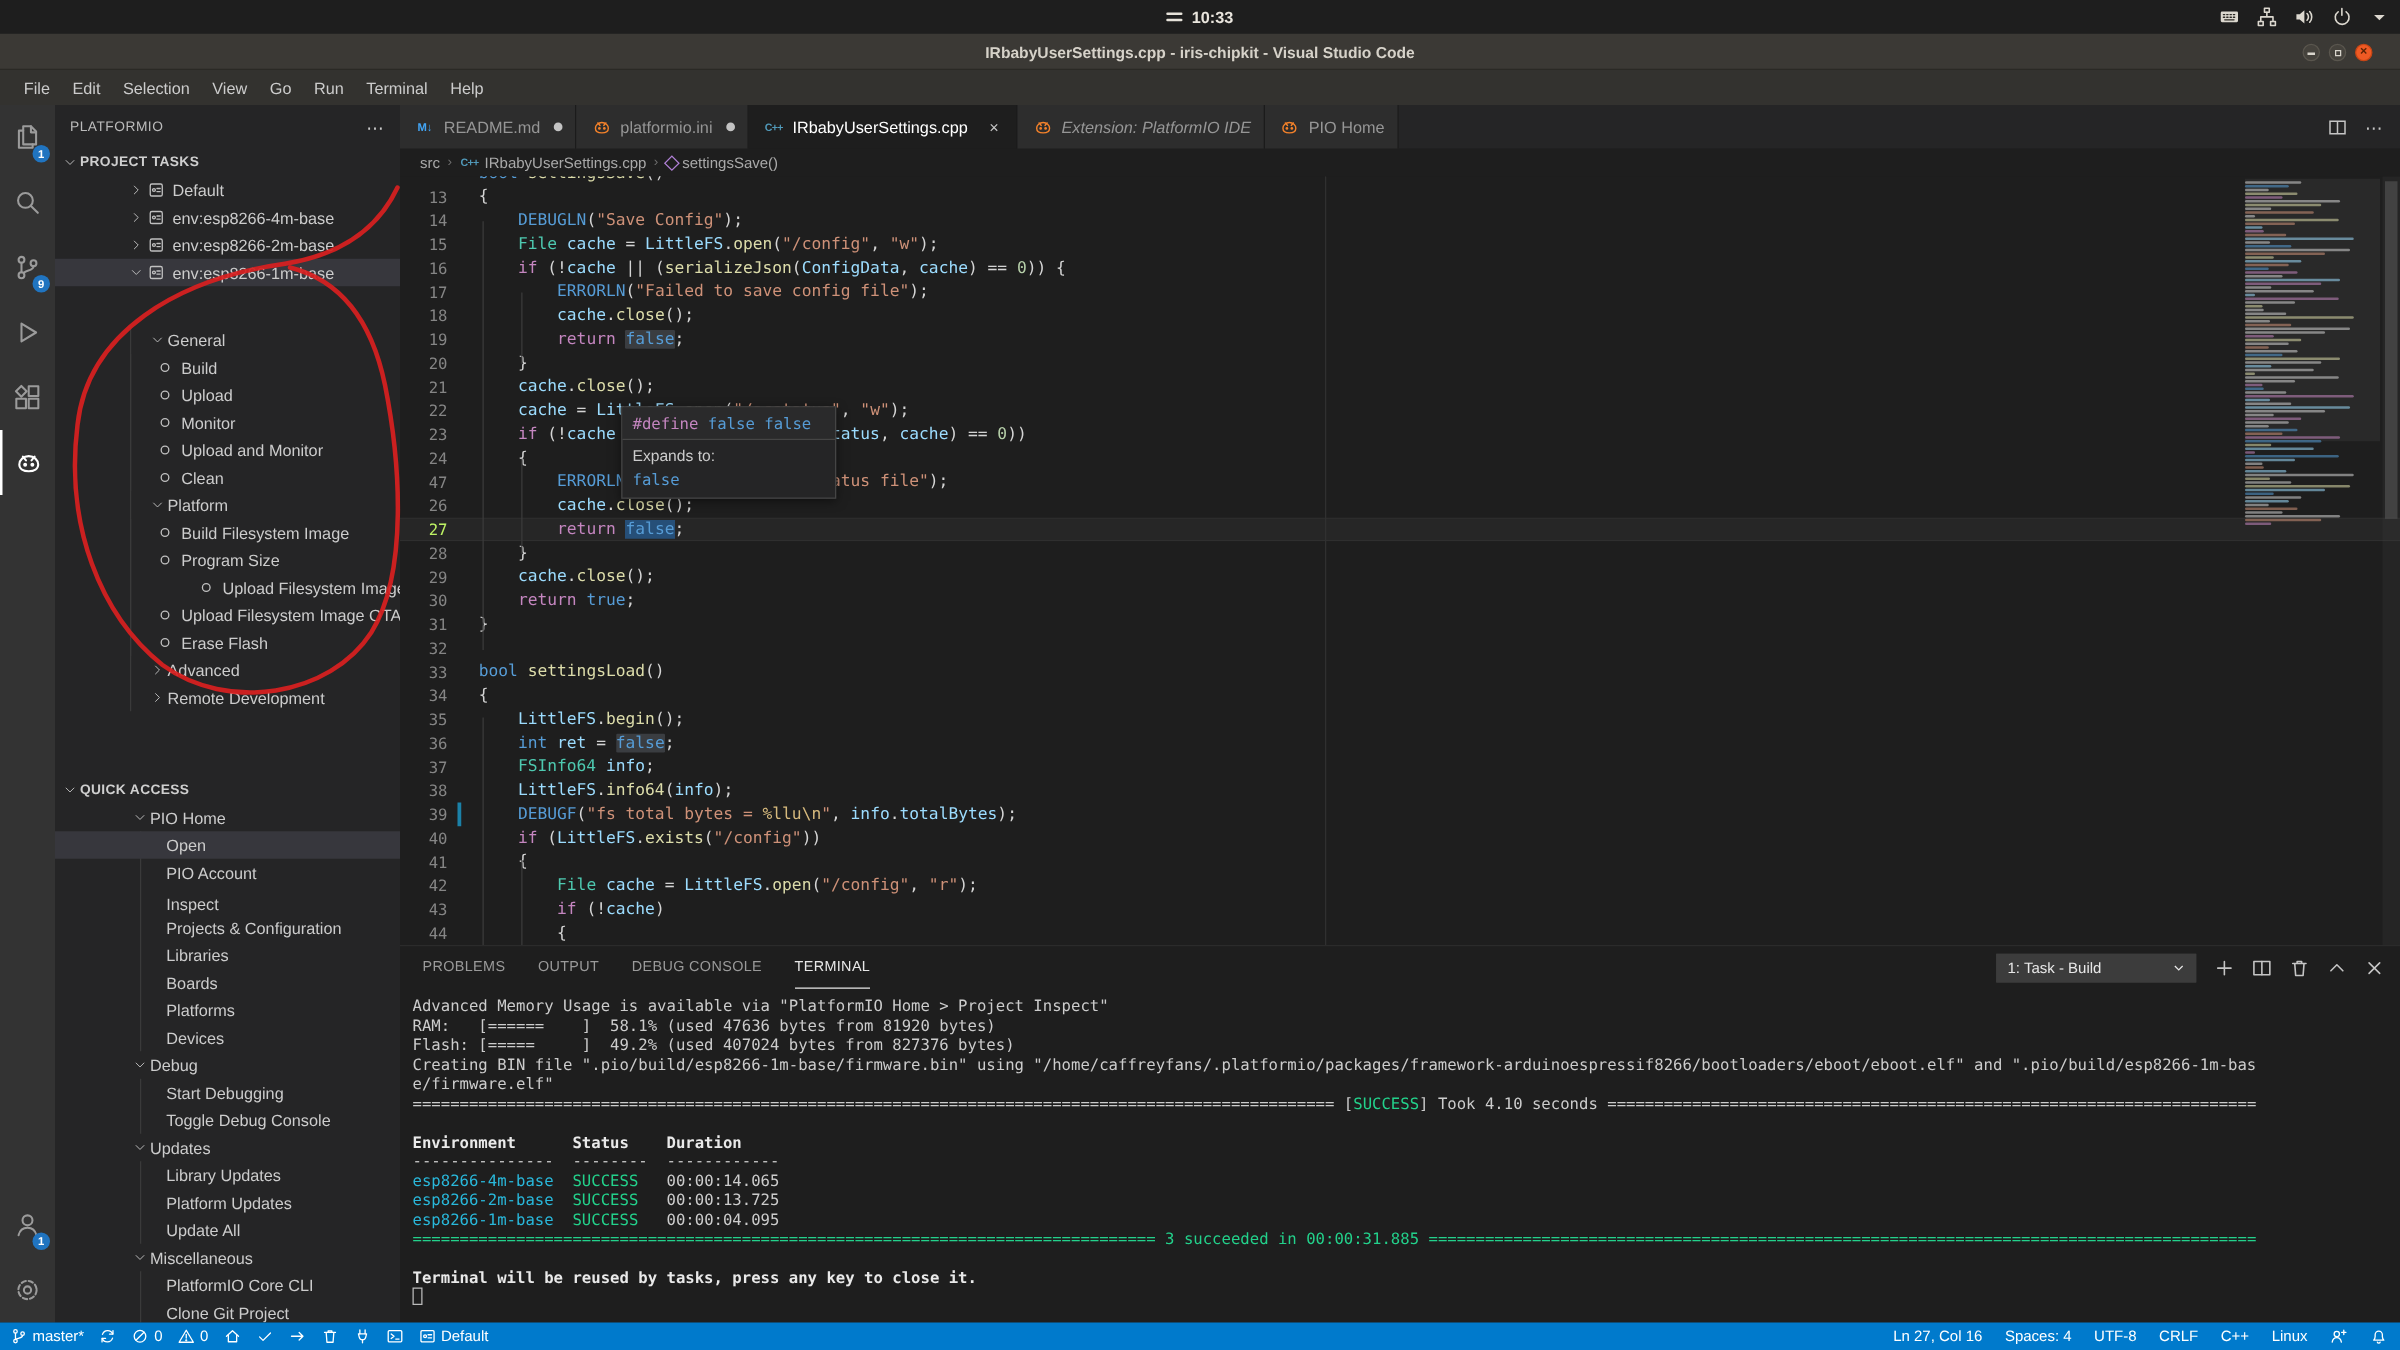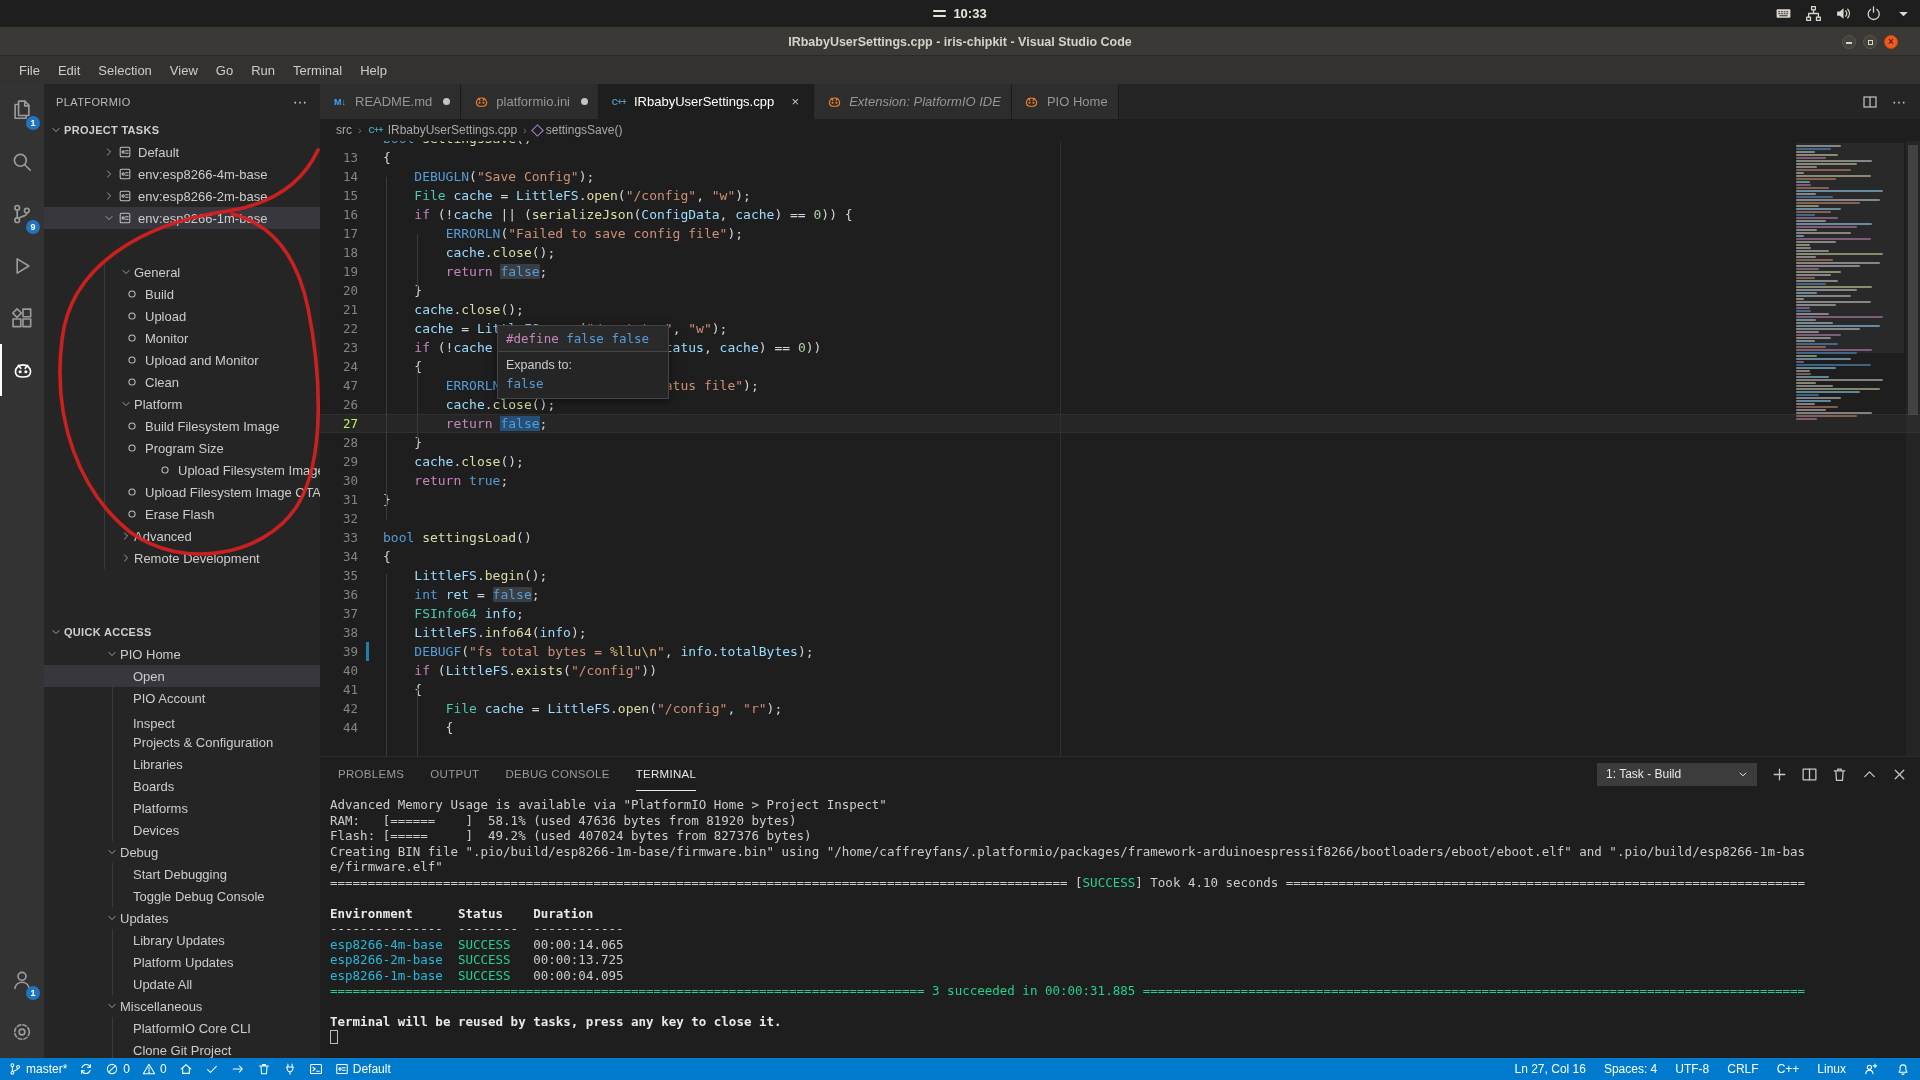--- a/index.html
+++ b/index.html
@@ -679,20 +679,21 @@
       <div class="cl"><span class="ln">33</span><span class="gm"></span><span class="ct"><span class="blu">bool</span><span class="pln"> </span><span class="fn">settingsLoad</span><span class="pln">()</span></span></div>
       <div class="cl"><span class="ln">34</span><span class="gm"></span><span class="ct"><span class="pln">{</span></span></div>
       <div class="cl"><span class="ln">35</span><span class="gm"></span><span class="ct"><span class="pln">    </span><span class="vr">LittleFS</span><span class="pln">.</span><span class="fn">begin</span><span class="pln">();</span></span></div>
       <div class="cl"><span class="ln">36</span><span class="gm"></span><span class="ct"><span class="pln">    </span><span class="blu">int</span><span class="pln"> </span><span class="vr">ret</span><span class="pln"> = </span><span class="blu wh">false</span><span class="pln">;</span></span></div>
       <div class="cl"><span class="ln">37</span><span class="gm"></span><span class="ct"><span class="pln">    </span><span class="typ">FSInfo64</span><span class="pln"> </span><span class="vr">info</span><span class="pln">;</span></span></div>
       <div class="cl"><span class="ln">38</span><span class="gm"></span><span class="ct"><span class="pln">    </span><span class="vr">LittleFS</span><span class="pln">.</span><span class="fn">info64</span><span class="pln">(</span><span class="vr">info</span><span class="pln">);</span></span></div>
       <div class="cl"><span class="ln">39</span><span class="gm"><span class="modbar"></span></span><span class="ct"><span class="pln">    </span><span class="blu">DEBUGF</span><span class="pln">(</span><span class="str">"fs total bytes = </span><span class="esc">%llu\n</span><span class="str">"</span><span class="pln">, </span><span class="vr">info</span><span class="pln">.</span><span class="vr">totalBytes</span><span class="pln">);</span></span></div>
       <div class="cl"><span class="ln">40</span><span class="gm"></span><span class="ct"><span class="pln">    </span><span class="kw">if</span><span class="pln"> (</span><span class="vr">LittleFS</span><span class="pln">.</span><span class="fn">exists</span><span class="pln">(</span><span class="str">"/config"</span><span class="pln">))</span></span></div>
       <div class="cl"><span class="ln">41</span><span class="gm"></span><span class="ct"><span class="pln">    {</span></span></div>
       <div class="cl"><span class="ln">42</span><span class="gm"></span><span class="ct"><span class="pln">        </span><span class="typ">File</span><span class="pln"> </span><span class="vr">cache</span><span class="pln"> = </span><span class="vr">LittleFS</span><span class="pln">.</span><span class="fn">open</span><span class="pln">(</span><span class="str">"/config"</span><span class="pln">, </span><span class="str">"r"</span><span class="pln">);</span></span></div>
+      <div class="cl"><span class="ln">43</span><span class="gm"></span><span class="ct"><span class="pln">        </span><span class="kw">if</span><span class="pln"> (!</span><span class="vr">cache</span><span class="pln">)</span></span></div>
       <div class="cl"><span class="ln">44</span><span class="gm"></span><span class="ct"><span class="pln">        {</span></span></div>
     </div>
   <div id="ruler"></div>
   <div class="iguide" style="left:66px;top:36px;height:343px;"></div>
   <div class="iguide" style="left:97px;top:93px;height:57px;"></div>
   <div class="iguide" style="left:97px;top:226px;height:76px;"></div>
   <div class="iguide" style="left:66px;top:433px;height:182px;"></div>
   <div class="iguide" style="left:97px;top:547px;height:68px;"></div>
   <div id="mmslider"></div>
   <div id="minimap">

